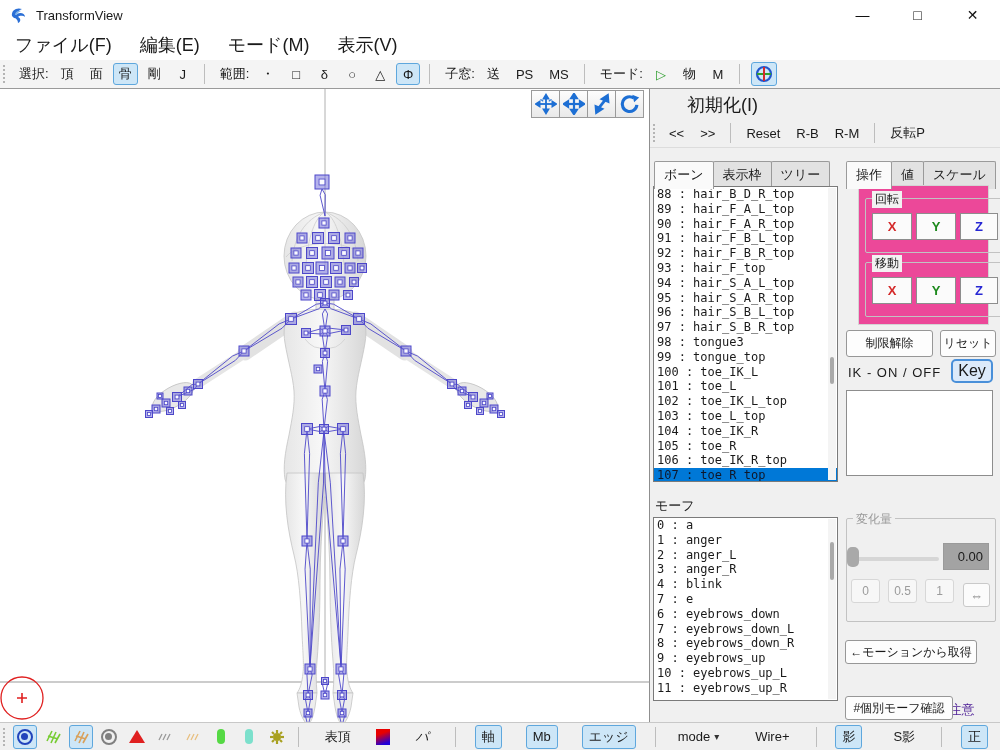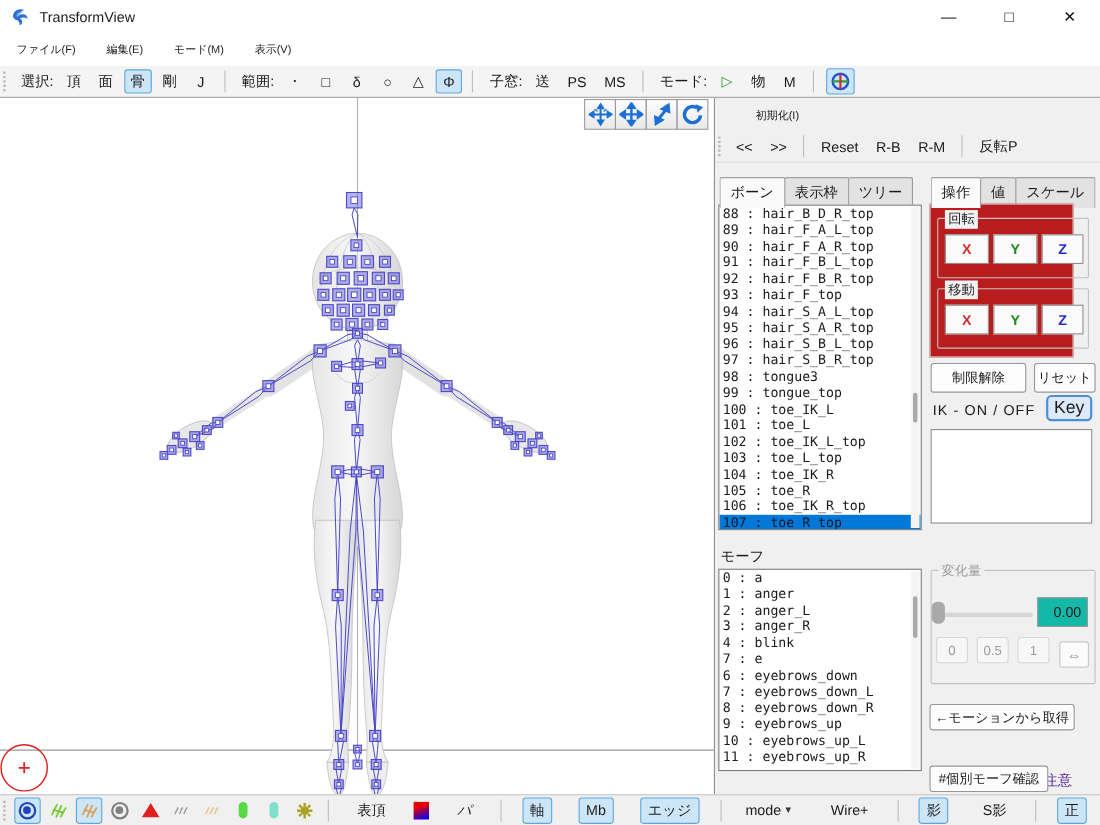--- a/index.html
+++ b/index.html
@@ -7,21 +7,21 @@
   .app{position:relative;width:1000px;height:750px;background:#fff;overflow:hidden;
        font-family:"Liberation Sans","DejaVu Sans",sans-serif;color:#1a1a1a}
   
   .titlebar{position:absolute;left:0;top:0;width:1000px;height:30px;background:#fff;display:flex;align-items:center}
   .app-icon{width:18px;height:18px;margin-left:9px}
   .title-text{font-size:13px;margin-left:9px}
   .win-controls{position:absolute;right:0;top:0;height:30px;display:flex}
   .win-btn{width:55px;height:30px;display:flex;align-items:center;justify-content:center;font-size:14px;color:#111}
   
   .menubar{position:absolute;left:0;top:30px;width:1000px;height:30px;background:#fff;display:flex;align-items:center;padding-left:6px}
-  .menu-item{font-size:10px;padding:4px 9px;margin-right:10px}
+  .menu-item{font-size:18px;padding:4px 9px;margin-right:10px}
   
   .toolbar{position:absolute;left:0;top:60px;width:1000px;height:29px;background:#f4f4f4;
            border-bottom:1px solid #9a9a9a;display:flex;align-items:center;font-size:13px}
   .grip{width:4px;height:18px;border-left:2px dotted #b4b4b4;margin:0 4px 0 3px}
   .tb-label{margin:0 4px 0 8px;white-space:nowrap}
   .tb-group{display:flex;align-items:center}
   .tbtn{min-width:24px;height:22px;padding:0 5px;display:inline-flex;align-items:center;justify-content:center;
         border:1px solid transparent;border-radius:3px;margin:0 2px;white-space:nowrap}
   .tbtn.on{background:#cde6f7;border-color:#5ea7dd}
   .tb-sep{width:1px;height:20px;background:#bdbdbd;margin:0 7px}
@@ -43,36 +43,36 @@
   .op-tabs{position:absolute;left:196px;top:72px;display:flex}
   .listbox{position:absolute;background:#fff;border:1px solid #7a7a7a;overflow:hidden;
            font-family:"DejaVu Sans Mono","Liberation Mono",monospace;font-size:12px;line-height:14.8px}
   .bone-list{left:3px;top:97px;width:185px;height:296px}
   .morph-list{left:3px;top:428px;width:185px;height:184px}
   .list-item{padding-left:3px;white-space:nowrap}
   .list-item.sel{background:#0078d7;color:#0f172a}
   .vscroll{position:absolute;top:1px;bottom:1px;right:1px;width:8px;background:#f4f4f4}
   .vthumb{position:absolute;left:2px;width:4px;background:#a9a9a9;border-radius:2px}
   .morph-label{position:absolute;left:5px;top:408px;font-size:13px}
-  .op-panel{position:absolute;left:195px;top:96px;width:131px;height:140px;border:1px solid #d4d4d4;background:#b91c1c}
+  .op-panel{position:absolute;left:208px;top:96px;width:131px;height:140px;border:1px solid #d4d4d4;background:#ec4899}
   .groupbox{position:absolute;border:1px solid #c2c2c2;border-radius:2px}
   .gb-label{position:absolute;top:-8px;left:6px;background:#f2f2f2;padding:0 3px;font-size:12px}
   .axis-btn{position:absolute;width:40px;height:27px;background:#fbfbfb;border:1px solid #8d8d8d;
             font-weight:bold;font-size:13px;display:flex;align-items:center;justify-content:center}
   .push-btn{position:absolute;background:#fdfdfd;border:1px solid #979797;border-radius:3px;font-size:12px;
             display:flex;align-items:center;justify-content:center}
   .ik-row{position:absolute;left:198px;top:276px;font-size:13px;letter-spacing:1px}
   .key-btn{position:absolute;left:301px;top:270px;width:42px;height:24px;background:#dceafa;border:2px solid #4a90d9;
            border-radius:5px;font-size:16px;display:flex;align-items:center;justify-content:center}
   .empty-box{position:absolute;left:196px;top:301px;width:147px;height:86px;background:#fff;border:1px solid #8d8d8d}
   .amount-group{left:196px;top:429px;width:150px;height:104px}
   .amount-label-dis{color:#9b9b9b}
   .slider-track{position:absolute;left:8px;top:38px;width:84px;height:4px;background:#d6d6d6;border-radius:2px}
   .slider-thumb{position:absolute;left:0;top:28px;width:12px;height:20px;background:#a9a9a9;border-radius:5px}
-  .value-box{position:absolute;left:96px;top:24px;width:46px;height:27px;background:#14b8a6;border:1px solid #9a9a9a;
+  .value-box{position:absolute;left:96px;top:24px;width:46px;height:27px;background:#a3a3a3;border:1px solid #9a9a9a;
              font-size:13px;display:flex;align-items:center;justify-content:flex-end;padding-right:5px}
   .dis-btn{position:absolute;top:60px;width:29px;height:24px;background:#f7f7f7;border:1px solid #d7d7d7;border-radius:3px;
            color:#9b9b9b;font-size:12px;display:flex;align-items:center;justify-content:center}
   .swap-btn{position:absolute;left:116px;top:64px;width:27px;height:24px;background:#fbfbfb;border:1px solid #c9c9c9;
             border-radius:3px;color:#777;font-size:13px;display:flex;align-items:center;justify-content:center}
   .note-text{position:absolute;left:196px;top:612px;color:#4c1d95;font-size:13px;white-space:nowrap}
   
   .bottombar{position:absolute;left:0;top:722px;width:1000px;height:28px;background:#f0f0f0;
              border-top:1px solid #c8c8c8;display:flex;align-items:center;font-size:13px}
   .icon-btn{width:24px;height:24px;display:flex;align-items:center;justify-content:center;

